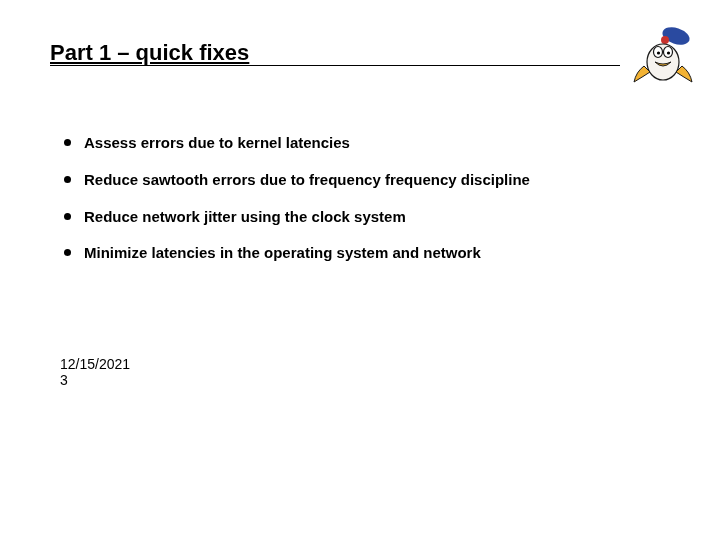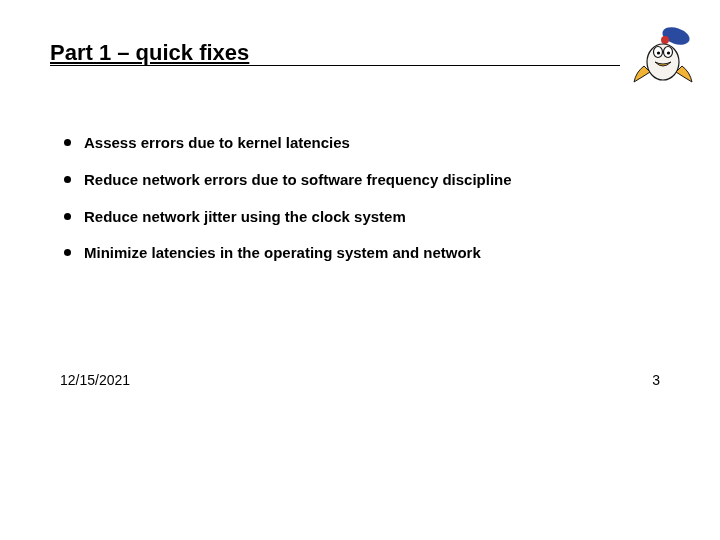--- a/index.html
+++ b/index.html
@@ -6,21 +6,21 @@
   html, body { width: 720px; height: 540px; font-family: Arial, Helvetica, sans-serif; background: #fff; color: #000; }
   .slide { position: relative; width: 720px; height: 416px; border-radius: 28px; }
   .header { position: absolute; top: 40px; left: 50px; right: 50px; }
   .title { font-size: 22px; font-weight: 700; color: #000; text-decoration: underline; letter-spacing: 0; }
   .title-rule { position: absolute; top: 65px; left: 50px; width: 570px; height: 0; border-top: 1.5px solid #000; }
   .mascot { position: absolute; top: 18px; right: 22px; width: 70px; height: 70px; }
   .content { position: absolute; top: 90px; left: 60px; right: 60px; margin-top: 44px; }
   .bullets { list-style: none; }
   .bullets li { position: relative; padding-left: 24px; font-size: 15px; font-weight: 700; color: #000; margin-bottom: 18px; line-height: 1.25; }
   .bullets li::before { content: ""; position: absolute; left: 4px; top: 5px; width: 7px; height: 7px; background: #000; border-radius: 50%; }
-  .footer { position: absolute; left: 60px; right: 60px; bottom: 28px; display: flex; justify-content: space-between; font-size: 14px; color: #000; }
+  .footer { position: absolute; left: 60px; right: 60px; bottom: 28px; display: flex; justify-content: space-between; font-size: 14px; color: #000; flex-direction: column; }
 </style>
 </head>
 <body>
 
 <div class="slide">
 
   <div class="header">
     <div class="title">Part 1 – quick fixes</div>
   </div>
   <div class="title-rule"></div>
@@ -36,21 +36,21 @@
       <circle cx="40.5" cy="35" r="1.6" fill="#000"></circle>
       <path d="M27 44 Q35 52 43 44 Q35 48 27 44 Z" fill="#f2b233" stroke="#1a1a1a" stroke-width="1"></path>
       <path d="M16 48 Q8 54 6 64 Q16 58 22 54 Z" fill="#f2b233" stroke="#1a1a1a" stroke-width="1"></path>
       <path d="M54 48 Q62 54 64 64 Q54 58 48 54 Z" fill="#f2b233" stroke="#1a1a1a" stroke-width="1"></path>
     </svg>
   </div>
 
   <div class="content">
     <ul class="bullets">
       <li>Assess errors due to kernel latencies</li>
-      <li>Reduce network errors due to software frequency discipline</li>
+      <li>Reduce sawtooth errors due to frequency frequency discipline</li>
       <li>Reduce network jitter using the clock system</li>
       <li>Minimize latencies in the operating system and network</li>
     </ul>
   </div>
 
   <div class="footer">
     <span>12/15/2021</span>
     <span>3</span>
   </div>
 

